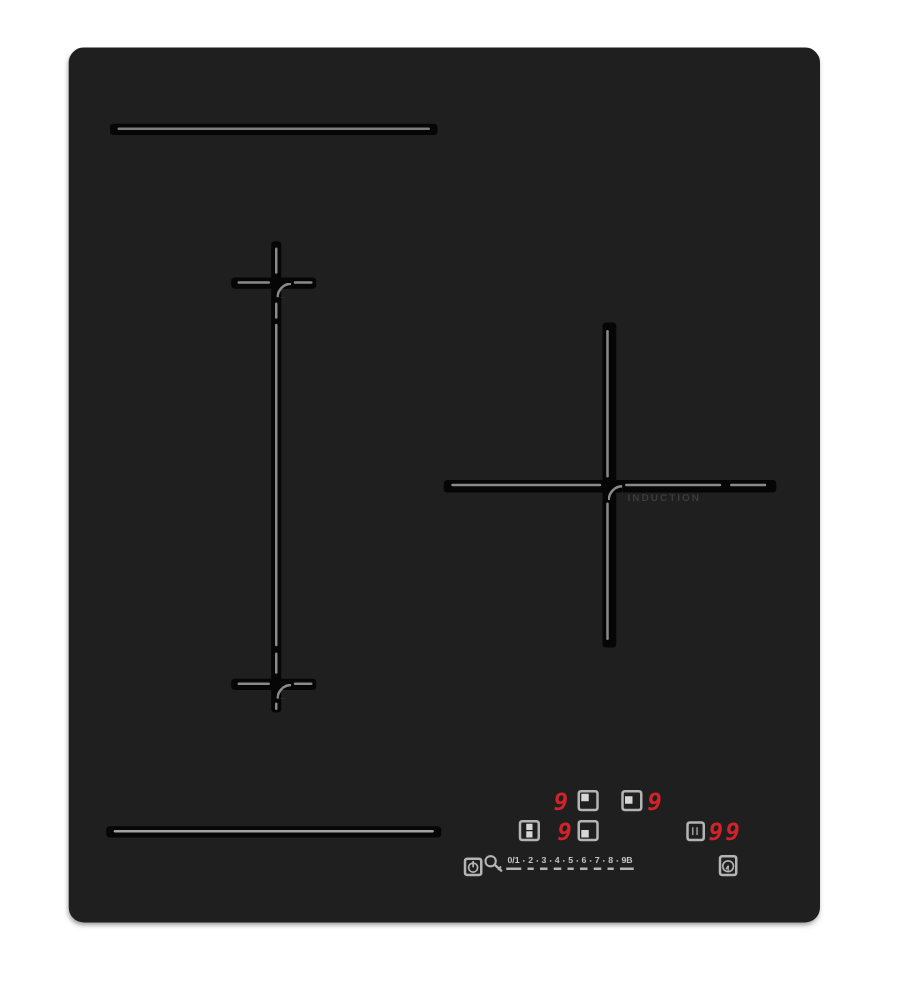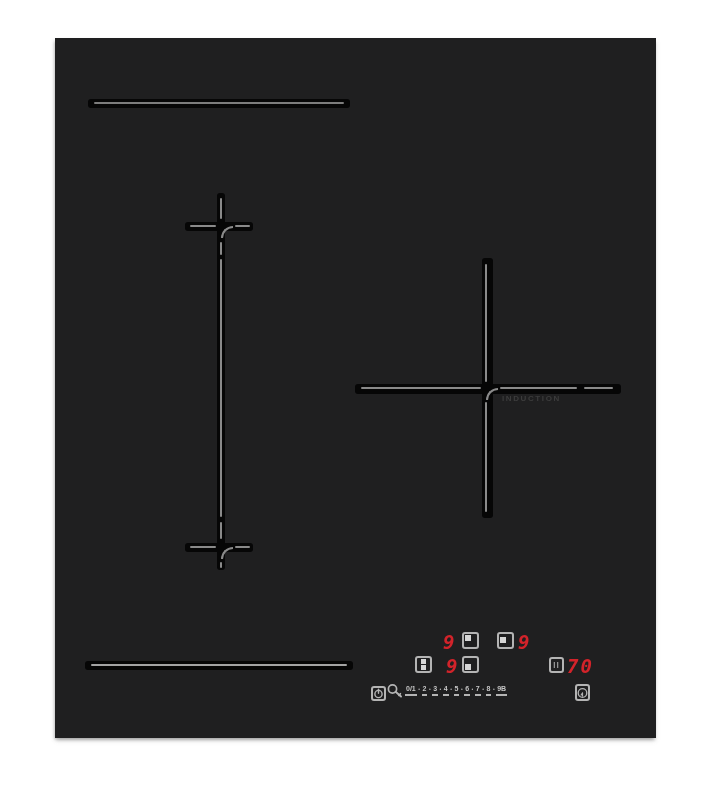--- a/index.html
+++ b/index.html
@@ -1,19 +1,19 @@
 <!DOCTYPE html>
 <html style="--background: #ffffff; --surface: #1f1f20; --groove: #060606; --line_gray: #8a8a8a; --icon_gray: #b4b4b4; --accent_red: #d2232a; --induction_text: #3c3c3c;"><head>
 <meta charset="utf-8">
 <style>
   html,body{margin:0;padding:0;width:721px;height:800px;overflow:hidden;
     background:var(--background,#fff);font-family:"Liberation Sans",sans-serif;}
 
   .cooktop{position:absolute;left:55px;top:38px;width:601px;height:700px;
-    background:var(--surface,#1f1f20);border-radius:0;
+    background:var(--surface,#1f1f20);border-radius:12px;
     box-shadow:0 3px 4px -1px rgba(110,110,110,.55), -2px 2px 3px -1px rgba(150,150,150,.4);}
 
   
   .bar{position:absolute;background:var(--groove,#060606);border-radius:3px;}
   
   .gline{position:absolute;background:var(--line_gray,#8a8a8a);border-radius:1px;}
   .gline.h{height:2px;} .gline.v{width:2px;}
   .arc{position:absolute;width:12px;height:12px;background:transparent;
     border-left:2px solid var(--line_gray,#8a8a8a);border-top:2px solid var(--line_gray,#8a8a8a);
     border-top-left-radius:12px;box-sizing:border-box;}
@@ -102,21 +102,21 @@
 
     <div class="zicon" style="left:360px;top:618px;">
       <div class="notch b1"></div>
       <div class="notch b2"></div>
     </div>
     <span class="digit" style="left:391px;top:620px;">9</span>
     <div class="zicon" style="left:407px;top:618px;">
       <div class="notch bl"></div>
     </div>
     <div class="keybox pause">II</div>
-    <span class="digit" style="left:512px;top:620px;letter-spacing:2px;">70</span>
+    <span class="digit" style="left:512px;top:620px;letter-spacing:2px;">99</span>
 
     <div class="keybox powerbox">
       <svg width="11" height="11" viewBox="0 0 11 11">
         <circle class="s" cx="5.5" cy="6" r="3.6"></circle>
         <line class="s" x1="5.5" y1="1.2" x2="5.5" y2="5.2"></line>
       </svg>
     </div>
     <svg class="keyicon" viewBox="0 0 18 18">
       <g>
         <circle class="s" cx="6.5" cy="6" r="4.1" style="stroke-width:1.7"></circle>

